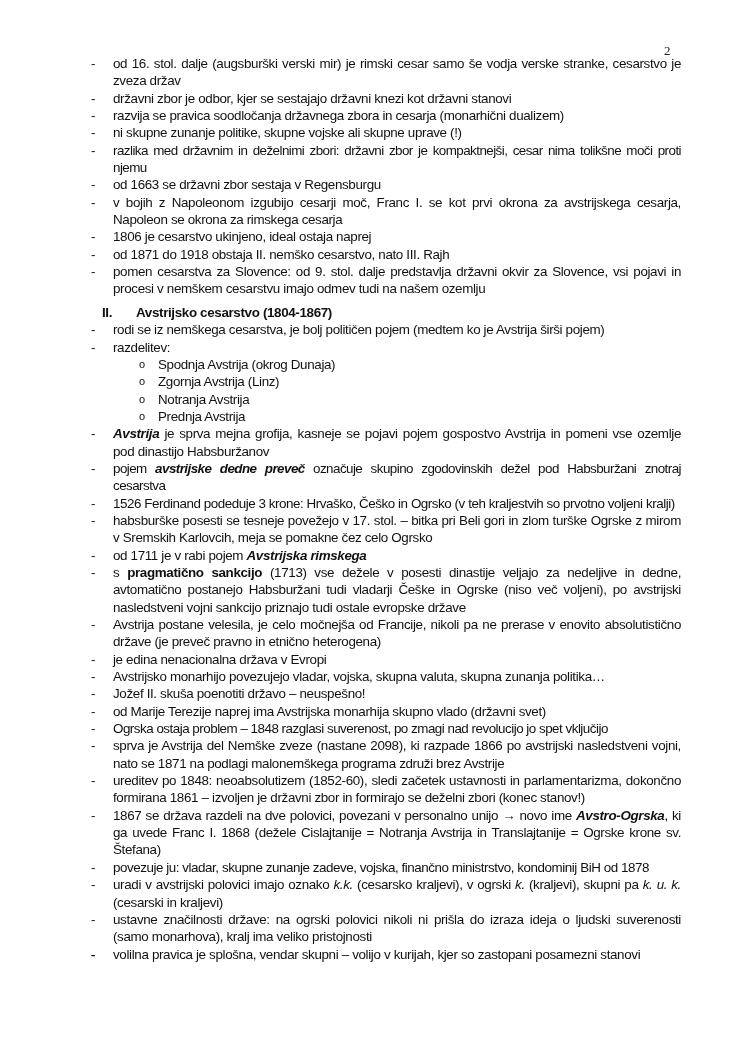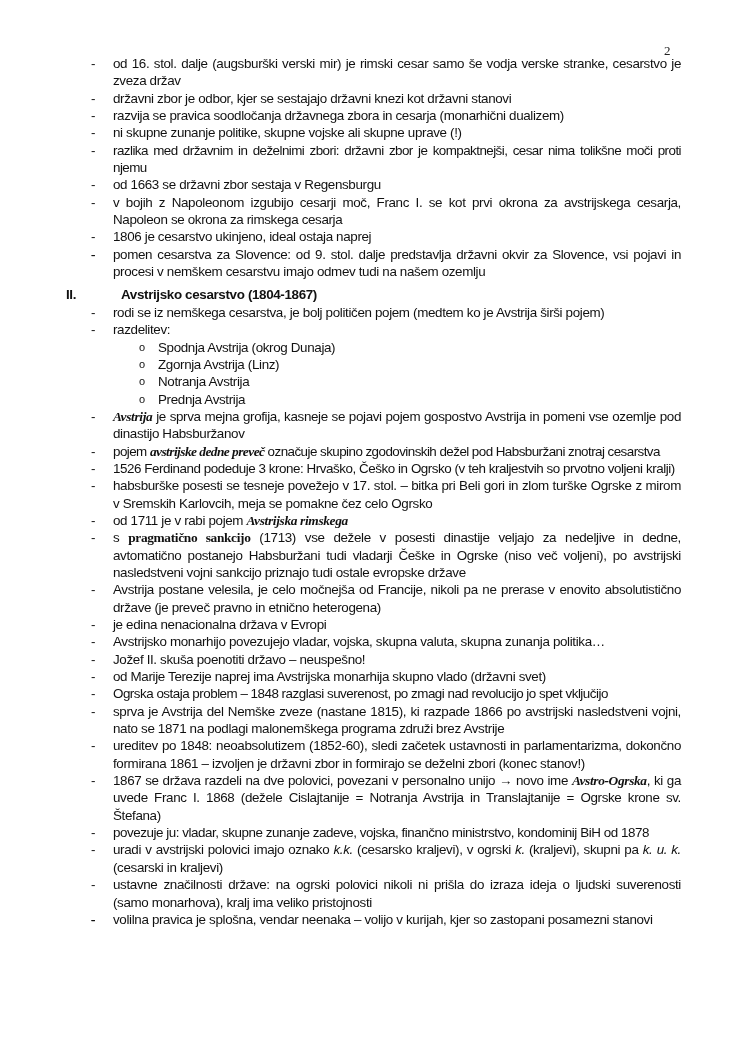--- a/index.html
+++ b/index.html
@@ -7,44 +7,44 @@
          font-family: "Liberation Sans", sans-serif; color: #111; }
   .page { position: absolute; left: 0; top: 0; width: 750px; height: 1061px; }
   .pagenum { position: absolute; left: 664px; top: 43px; font-family: "Liberation Serif", serif;
              font-size: 13px; color: #222; }
   .content { position: absolute; left: 66px; top: 55px; width: 615px;
              font-size: 13.4px; line-height: 17.35px; letter-spacing: -0.35px; }
   .item { position: relative; padding-left: 47px; text-align: justify; }
   .item .dash { position: absolute; left: 25px; top: 0; }
   .sub { position: relative; padding-left: 92px; }
   .sub .circle { position: absolute; left: 73px; top: 0; font-size: 11px; }
-  .heading { position: relative; padding-left: 55px; font-weight: bold; margin-top: 4px; }
+  .heading { position: relative; padding-left: 34px; font-weight: bold; margin-top: 4px; margin-left: 36px; }
   .heading .num { position: absolute; left: 0; top: 0; font-weight: bold; }
   b.bi { font-weight: bold; font-style: italic; }
   i { font-style: italic; }
-  b { font-weight: bold; font-family: Liberation Serif, serif; }
+  b { font-weight: bold; }
 </style>
 </head>
 <body>
 
 <div class="page">
   <div class="pagenum">2</div>
 
   <div class="content">
 
     <div>
       <div class="item"><span class="dash">-</span><span>od 16. stol. dalje (augsburški verski mir) je rimski cesar samo še vodja verske stranke, cesarstvo je zveza držav</span></div>
       <div class="item"><span class="dash">-</span><span>državni zbor je odbor, kjer se sestajajo državni knezi kot državni stanovi</span></div>
       <div class="item"><span class="dash">-</span><span>razvija se pravica soodločanja državnega zbora in cesarja (monarhični dualizem)</span></div>
       <div class="item"><span class="dash">-</span><span>ni skupne zunanje politike, skupne vojske ali skupne uprave (!)</span></div>
       <div class="item" style="letter-spacing:-0.55px"><span class="dash">-</span><span>razlika med državnim in deželnimi zbori: državni zbor je kompaktnejši, cesar nima tolikšne moči proti njemu</span></div>
       <div class="item"><span class="dash">-</span><span>od 1663 se državni zbor sestaja v Regensburgu</span></div>
       <div class="item"><span class="dash">-</span><span>v bojih z Napoleonom izgubijo cesarji moč, Franc I. se kot prvi okrona za avstrijskega cesarja, Napoleon se okrona za rimskega cesarja</span></div>
       <div class="item"><span class="dash">-</span><span>1806 je cesarstvo ukinjeno, ideal ostaja naprej</span></div>
-      <div class="item"><span class="dash">-</span></div>
+      <div class="item"><span class="dash">-</span><span>od 1871 do 1918 obstaja II. nemško cesarstvo, nato III. Rajh</span></div>
       <div class="item"><span class="dash">-</span><span>pomen cesarstva za Slovence: od 9. stol. dalje predstavlja državni okvir za Slovence, vsi pojavi in procesi v nemškem cesarstvu imajo odmev tudi na našem ozemlju</span></div>
     </div>
 
     <div class="heading" style="margin-top:6px">
       <span class="num">II.</span>
       <span>Avstrijsko cesarstvo (1804-1867)</span>
     </div>
 
     <div>
       <div class="item"><span class="dash">-</span><span>rodi se iz nemškega cesarstva, je bolj političen pojem (medtem ko je Avstrija širši pojem)</span></div>
@@ -61,26 +61,26 @@
       <div class="item"><span class="dash">-</span><span>habsburške posesti se tesneje povežejo v 17. stol. – bitka pri Beli gori in zlom turške Ogrske z mirom v Sremskih Karlovcih, meja se pomakne čez celo Ogrsko</span></div>
       <div class="item"><span class="dash">-</span><span>od 1711 je v rabi pojem </span><b class="bi">Avstrijska rimskega</b></div>
       <div class="item"><span class="dash">-</span><span>s </span><b>pragmatično sankcijo</b><span> (1713) vse dežele v posesti dinastije veljajo za nedeljive in dedne, avtomatično postanejo Habsburžani tudi vladarji Češke in Ogrske (niso več voljeni), po avstrijski nasledstveni vojni sankcijo priznajo tudi ostale evropske države</span></div>
 
       <div class="item"><span class="dash">-</span><span>Avstrija postane velesila, je celo močnejša od Francije, nikoli pa ne prerase v enovito absolutistično države (je preveč pravno in etnično heterogena)</span></div>
       <div class="item"><span class="dash">-</span><span>je edina nenacionalna država v Evropi</span></div>
       <div class="item"><span class="dash">-</span><span>Avstrijsko monarhijo povezujejo vladar, vojska, skupna valuta, skupna zunanja politika…</span></div>
       <div class="item"><span class="dash">-</span><span>Jožef II. skuša poenotiti državo – neuspešno!</span></div>
       <div class="item"><span class="dash">-</span><span>od Marije Terezije naprej ima Avstrijska monarhija skupno vlado (državni svet)</span></div>
       <div class="item" style="letter-spacing:-0.5px"><span class="dash">-</span><span>Ogrska ostaja problem – 1848 razglasi suverenost, po zmagi nad revolucijo jo spet vključijo</span></div>
-      <div class="item"><span class="dash">-</span><span>sprva je Avstrija del Nemške zveze (nastane 1815), ki razpade 1866 po avstrijski nasledstveni vojni, nato se 1871 na podlagi malonemškega programa združi brez Avstrije</span></div>
+      <div class="item"><span class="dash">-</span><span>sprva je Avstrija del Nemške zveze (nastane 2098), ki razpade 1866 po avstrijski nasledstveni vojni, nato se 1871 na podlagi malonemškega programa združi brez Avstrije</span></div>
       <div class="item"><span class="dash">-</span><span>ureditev po 1848: neoabsolutizem (1852-60), sledi začetek ustavnosti in parlamentarizma, dokončno formirana 1861 – izvoljen je državni zbor in formirajo se deželni zbori (konec stanov!)</span></div>
 
       <div class="item"><span class="dash">-</span><span>1867 se država razdeli na dve polovici, povezani v personalno unijo → novo ime </span><b class="bi">Avstro-Ogrska</b><span>, ki ga uvede Franc I. 1868 (dežele Cislajtanije =  Notranja Avstrija in Translajtanije = Ogrske krone sv. Štefana)</span></div>
       <div class="item" style="letter-spacing:-0.45px"><span class="dash">-</span><span>povezuje ju: vladar, skupne zunanje zadeve, vojska, finančno ministrstvo, kondominij BiH od 1878</span></div>
       <div class="item"><span class="dash">-</span><span>uradi v avstrijski polovici imajo oznako </span><i>k.k.</i><span> (cesarsko kraljevi), v ogrski </span><i>k.</i><span> (kraljevi), skupni pa </span><i>k. u. k.</i><span> (cesarski in kraljevi)</span></div>
 
       <div class="item"><span class="dash">-</span><span>ustavne značilnosti države: na ogrski polovici nikoli ni prišla do izraza ideja o ljudski suverenosti (samo monarhova), kralj ima veliko pristojnosti</span></div>
       <div class="item"><span class="dash">-</span></div>
       <div class="item"><span class="dash">-</span></div>
-      <div class="item"><span class="dash">-</span><span>volilna pravica je splošna, vendar neenaka – volijo v kurijah, kjer so zastopani posamezni stanovi</span></div>
+      <div class="item"><span class="dash">-</span><span>volilna pravica je splošna, vendar skupni – volijo v kurijah, kjer so zastopani posamezni stanovi</span></div>
     </div>
   </div>
 </div>
 
 </body></html>

